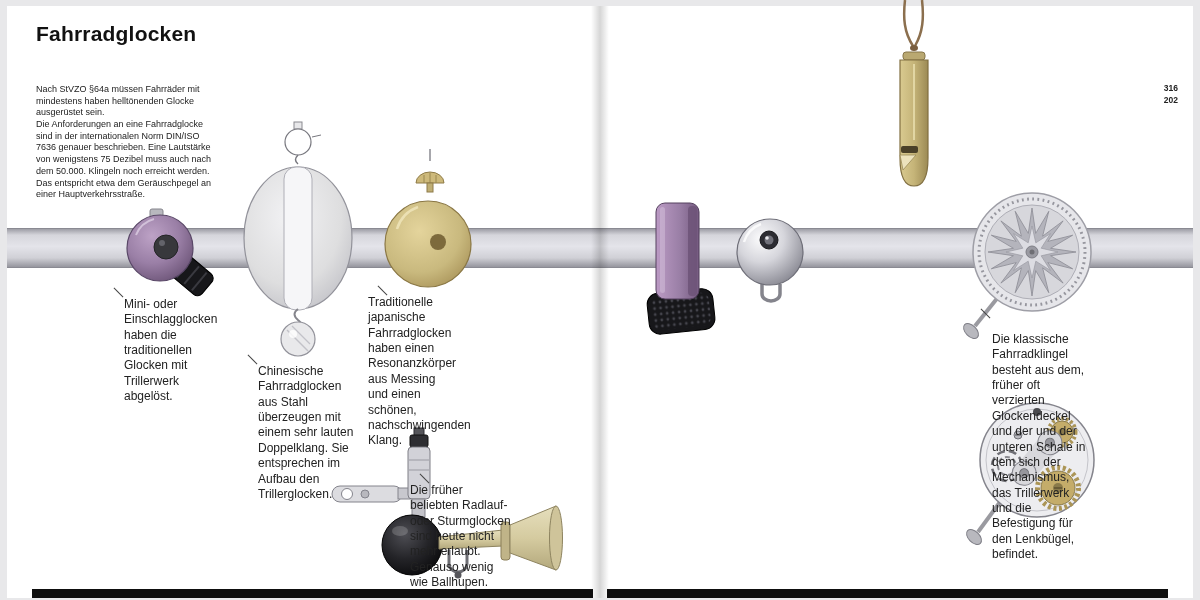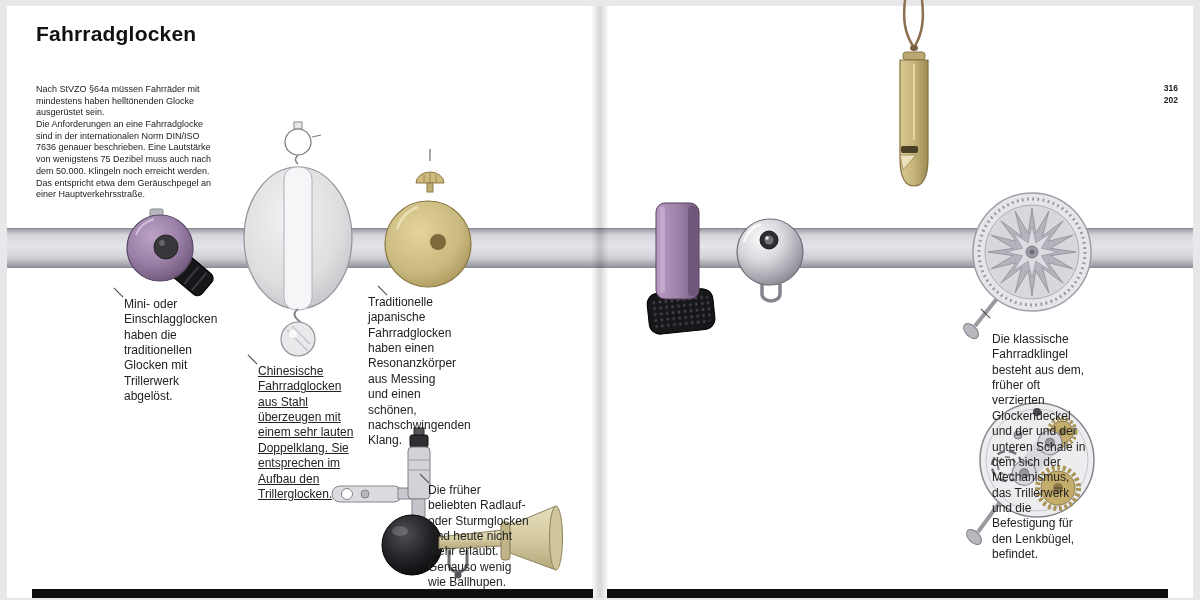--- a/index.html
+++ b/index.html
@@ -32,23 +32,23 @@
   .intro {
     position:absolute; left:36px; top:84px; width:182px;
     font-size:9px; line-height:1.3; color:#222;
   }
   .page-numbers {
     position:absolute; right:22px; top:82px; width:40px;
     text-align:right; font-size:8.5px; font-weight:bold; line-height:1.45; color:#222;
   }
   .caption { position:absolute; font-size:12px; line-height:1.28; color:#222; }
   .cap-mini     { left:124px; top:297px; width:82px; }
-  .cap-chinese  { left:258px; top:364px; width:98px;text-decoration:underline; }
+  .cap-chinese  { left:258px; top:364px; width:98px; }
   .cap-japanese { left:368px; top:295px; width:90px; }
-  .cap-horn     { left:428px; top:483px; width:102px; }
+  .cap-horn     { left:410px; top:483px; width:102px; }
   .cap-classic  { left:992px; top:332px; width:97px; }
   .leader { position:absolute; width:13px; height:0; border-top:1px solid #444; transform:rotate(45deg); }
   .ld-mini     { left:112px; top:292px; }
   .ld-chinese  { left:246px; top:359px; }
   .ld-japanese { left:376px; top:290px; }
   .ld-horn     { left:418px; top:478px; }
   .ld-classic  { left:979px; top:313px; }
 
   .ill { position:absolute; }
   #ill-mini       { left:118px; top:193px; }

